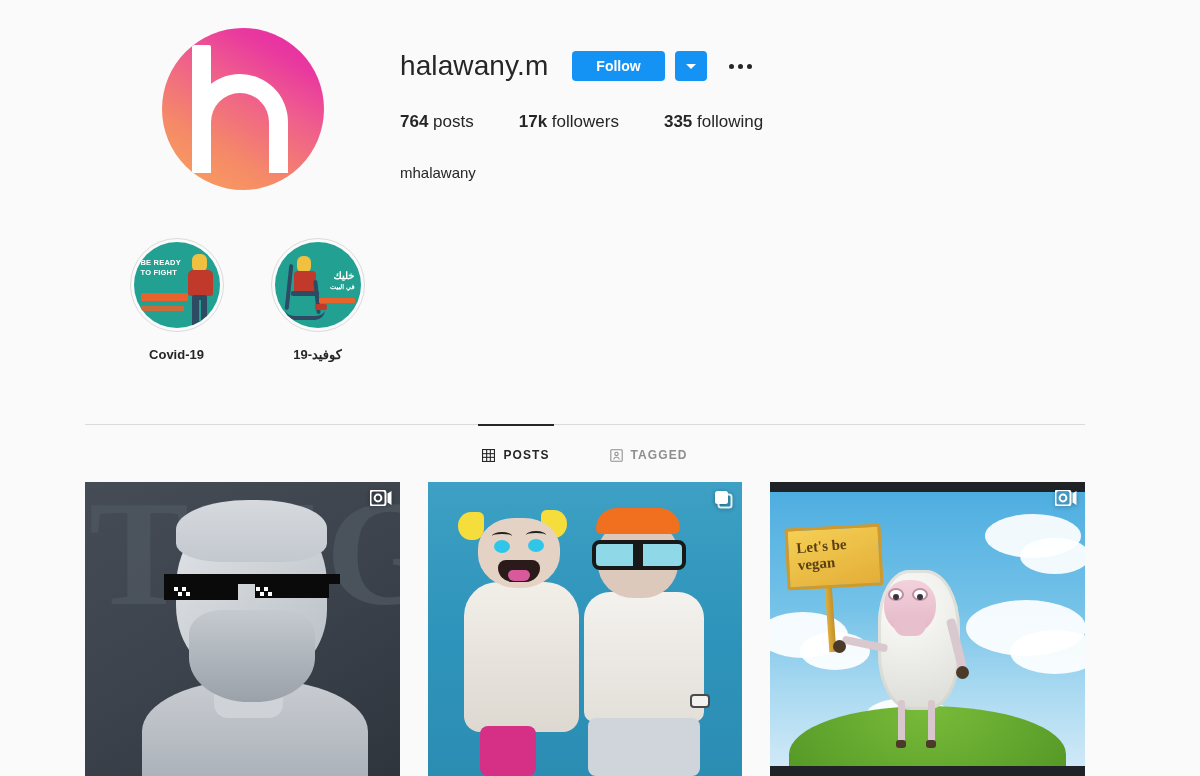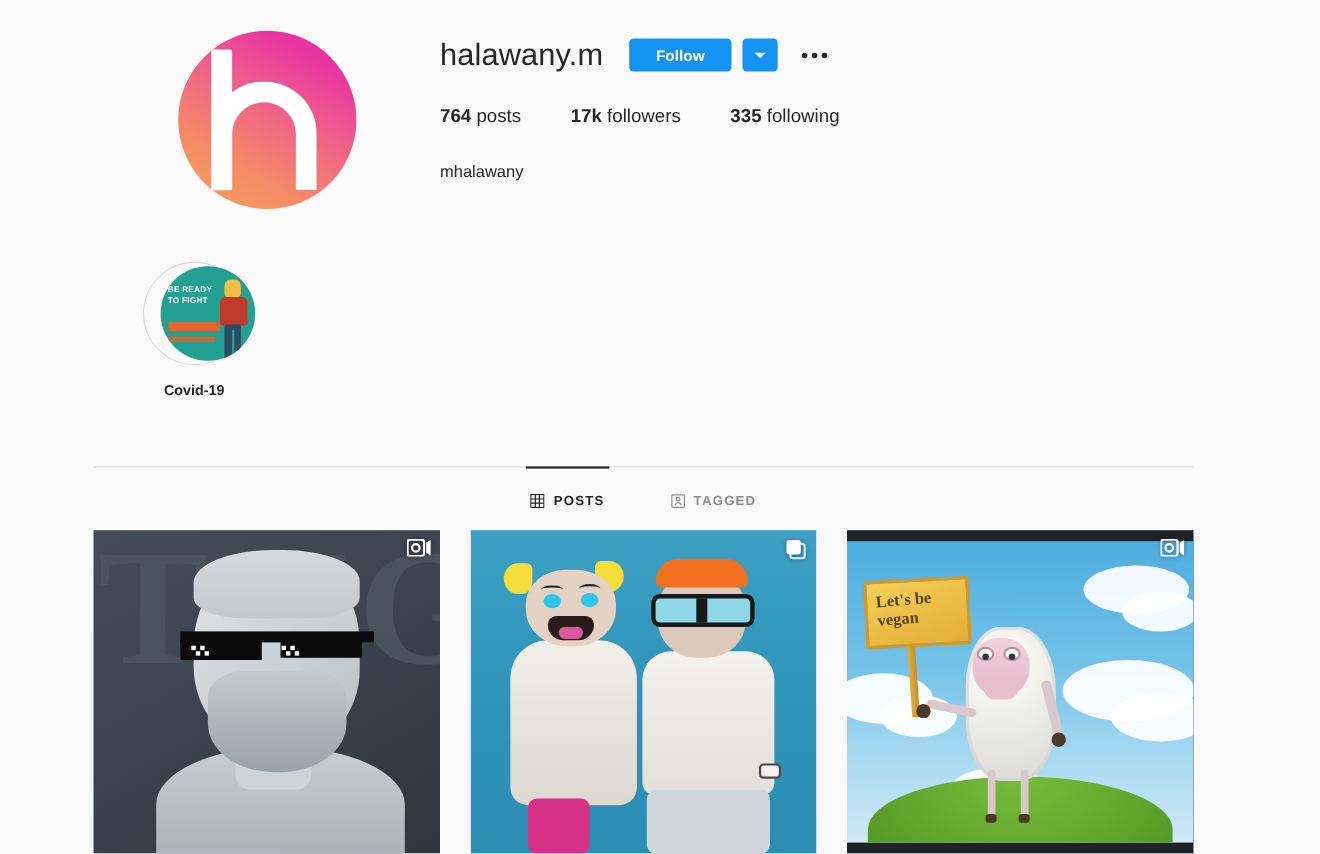--- a/index.html
+++ b/index.html
@@ -26,21 +26,21 @@
   .avatar .logo-stem {
     position:absolute; left:30px; top:17px; width:19px; height:128px;
     background:#ffffff; border-radius:2px;
   }
   .avatar .logo-arch {
     position:absolute; left:30px; top:46px; width:96px; height:99px;
     border:19px solid #ffffff; border-bottom:none;
     border-radius:48px 48px 0 0;
   }
 
-  .info-col { flex:1; padding-top:32px; }
+  .info-col { flex:1; padding-top:48px; }
 
   .name-row { display:flex; align-items:center; height:36px; }
   .username {
     font-size:28px; font-weight:300; color:#262626;
     letter-spacing:0.1px; line-height:1; white-space:nowrap;
   }
   .follow-btn {
     margin-left:24px; height:30px; padding:0 24px;
     background:#1593f5; color:#fff; border:none; border-radius:4px;
     font-family:"Liberation Sans", sans-serif;
@@ -73,21 +73,21 @@
     position:absolute; left:85px; top:238px; width:1000px;
     display:flex; padding-left:43px; gap:44px;
   }
   .highlight { width:97px; display:flex; flex-direction:column; align-items:center; cursor:pointer; }
   .hl-ring {
     width:94px; height:94px; border-radius:50%;
     border:1px solid #dbdbdb; padding:3px; background:#fafafa;
   }
   .hl-img {
     width:100%; height:100%; border-radius:50%;
-    background:#22a193; position:relative; overflow:hidden;margin-left:12px;
+    background:#22a193; position:relative; overflow:hidden;
   }
   .hl-label {
     margin-top:15px; font-size:13px; color:#262626; font-weight:600;
     max-width:97px; overflow:hidden; text-overflow:ellipsis; white-space:nowrap; text-align:center;
   }
 
   
   .h1-txt { position:absolute; left:7px; top:16px; width:48px;
             font-size:7.5px; font-weight:bold; color:#fff; line-height:1.32; letter-spacing:0.2px; }
   .h1-band { position:absolute; left:7px; top:51px; width:47px; height:8px; background:#e8622c; border-radius:1px; }
@@ -277,20 +277,39 @@
           <div class="h1-band2"></div>
           <div class="h1-head"></div>
           <div class="h1-body"></div>
           <div class="h1-legs"></div>
           <div class="h1-legsplit"></div>
         </div>
       </div>
       <div class="hl-label">Covid-19</div>
     </div>
 
+    <div class="highlight">
+      <div class="hl-ring">
+        <div class="hl-img">
+          <div class="h2-chair1"></div>
+          <div class="h2-head"></div>
+          <div class="h2-body"></div>
+          <div class="h2-seat"></div>
+          <div class="h2-chair2"></div>
+          <div class="h2-foot"></div>
+          <div class="h2-rock"></div>
+          <div class="h2-ar">
+            <span>خليك</span>
+            <small>في البيت</small>
+          </div>
+          <div class="h2-band"></div>
+        </div>
+      </div>
+      <div class="hl-label">كوفيد-19</div>
+    </div>
 
   </div>
 
   <div class="tabbar">
 
     <div class="tab active">
       <span>
         <svg width="13" height="13" viewBox="0 0 24 24" fill="none" stroke="currentColor" stroke-width="2">
           <rect x="1" y="1" width="22" height="22"></rect>
           <line x1="8.6" y1="1" x2="8.6" y2="23"></line>

